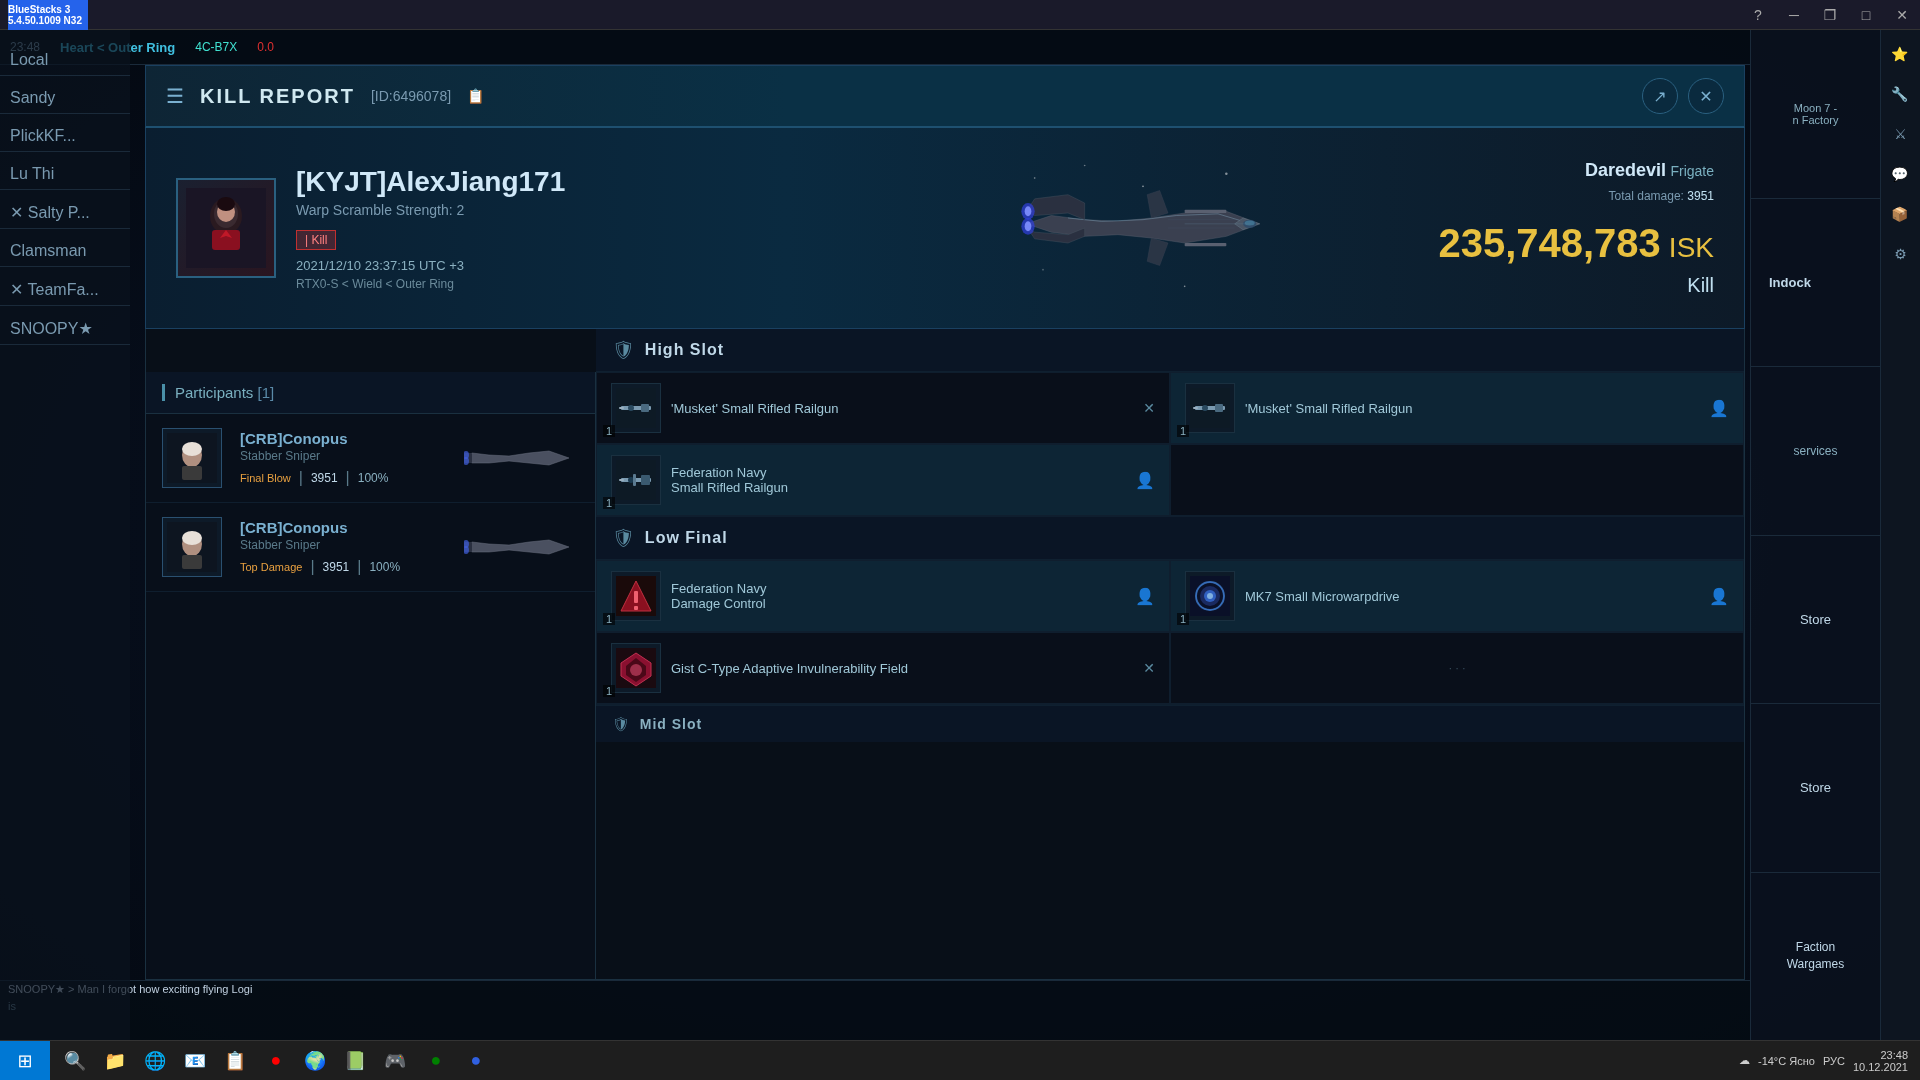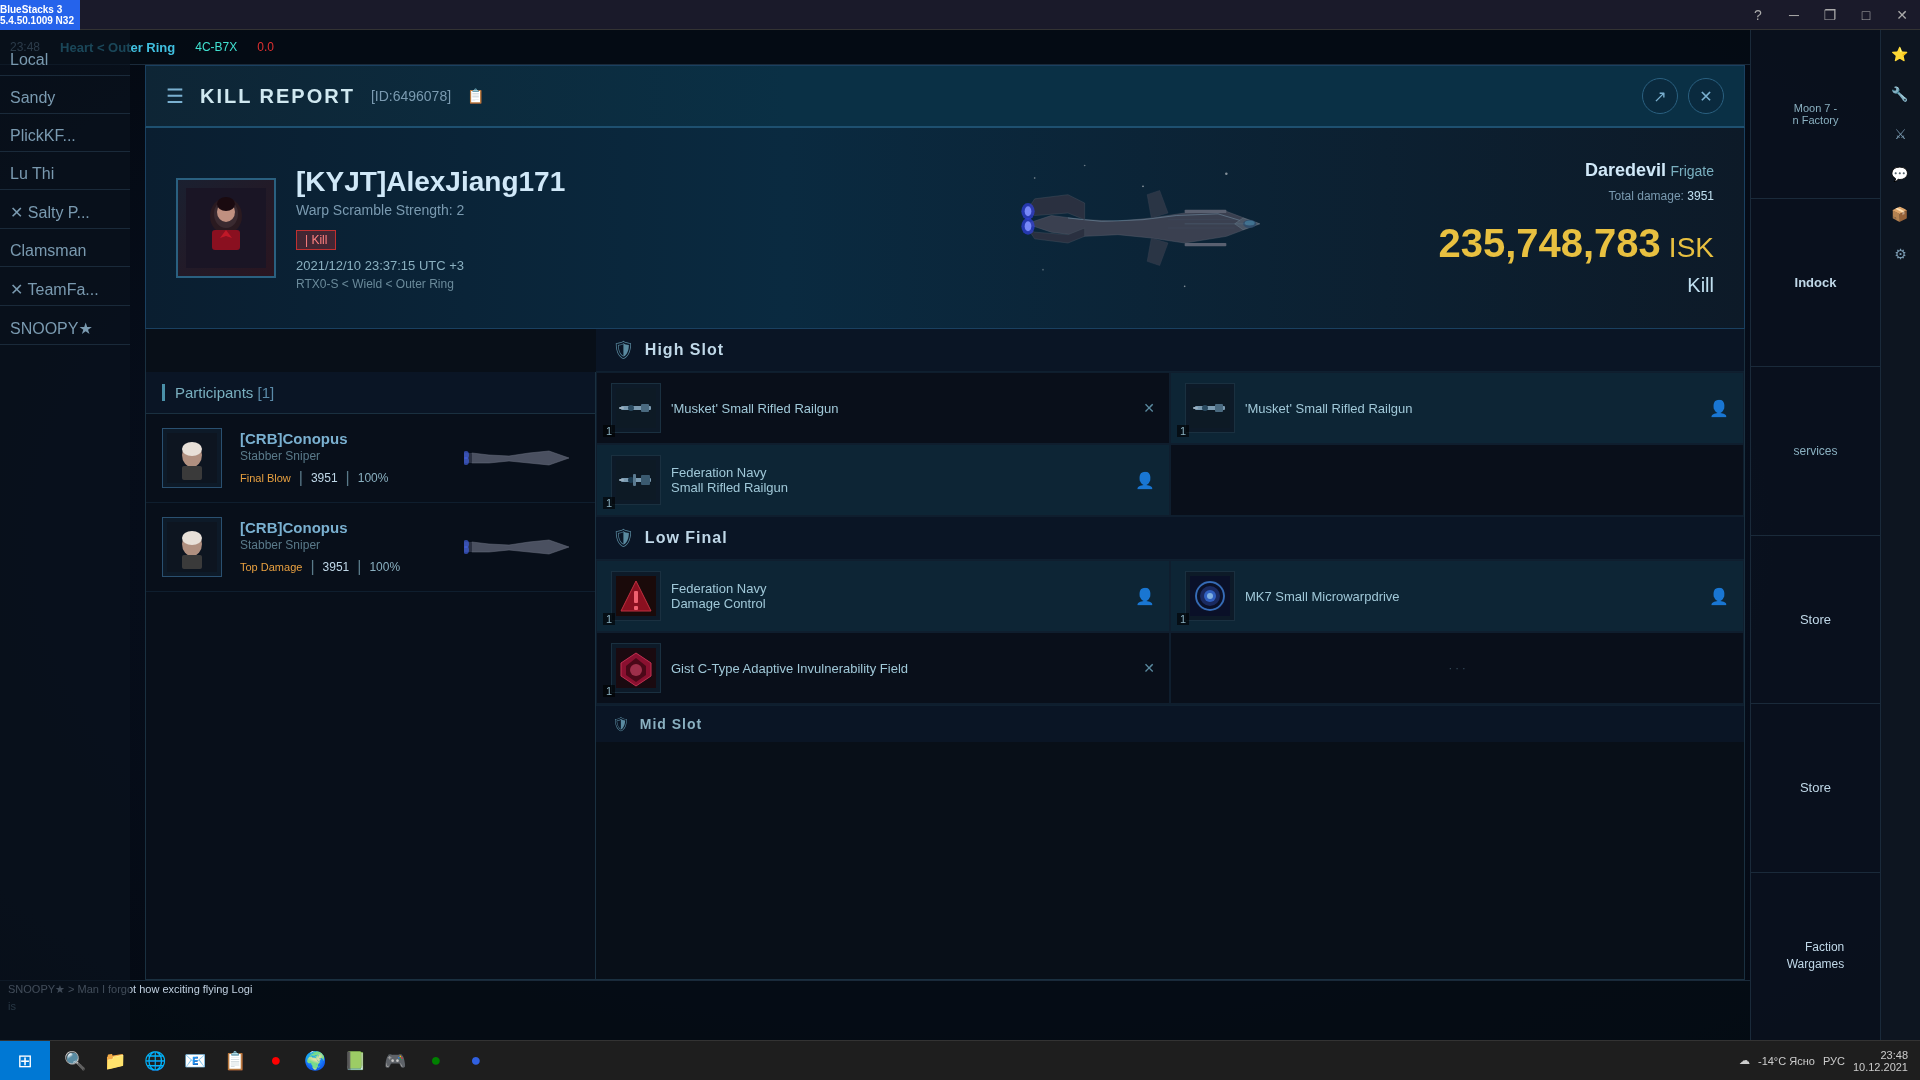--- a/index.html
+++ b/index.html
@@ -84,20 +84,21 @@
     .title-bar-logo {
       width: 80px;
       height: 30px;
       background: #2563eb;
       display: flex;
       align-items: center;
       justify-content: center;
       color: white;
       font-size: 10px;
       font-weight: bold;
+      margin-left: 8px;
     }
     .title-bar-text {
       flex: 1;
       color: #aaa;
       font-size: 11px;
       padding-left: 10px;
     }
     .title-ctrl {
       width: 36px;
       height: 30px;
@@ -605,34 +606,34 @@
   <div class="sidebar-icon">⚔</div>
   <div class="sidebar-icon">💬</div>
   <div class="sidebar-icon">📦</div>
   <div class="sidebar-icon">⚙</div>
 </div>
 
 <div class="right-panel">
   <div style="flex:1; border-bottom:1px solid #1a2a3a; display:flex; align-items:center; justify-content:center; padding:10px; text-align:center;">
     <span class="right-panel-item" style="font-size:11px; color:#8ab0c0; border:none;">Moon 7 -<br>n Factory</span>
   </div>
-  <div style="flex:1; border-bottom:1px solid #1a2a3a; display:flex; align-items:center; justify-content:center; padding:10px; text-align:center;">
+  <div style="flex:1; border-bottom:1px solid #1a2a3a; display:flex; align-items:center; justify-content:flex-start; padding:10px; text-align:center;">
     <span class="right-panel-item" style="font-size:13px; color:#c0d8e8; font-weight:bold; border:none;">Indock</span>
   </div>
   <div style="flex:1; border-bottom:1px solid #1a2a3a; display:flex; align-items:center; justify-content:center; padding:10px; text-align:left;">
     <span class="right-panel-item" style="font-size:12px; color:#8ab0c0; border:none;">services</span>
   </div>
   <div style="flex:1; border-bottom:1px solid #1a2a3a; display:flex; align-items:center; justify-content:center; padding:10px; text-align:center;">
     <span class="right-panel-item" style="font-size:13px; color:#c0d8e8; border:none;">Store</span>
   </div>
   <div style="flex:1; border-bottom:1px solid #1a2a3a; display:flex; align-items:center; justify-content:center; padding:10px; text-align:center;">
     <span style="font-size:13px; color:#c0d8e8; cursor:pointer;">Store</span>
   </div>
   <div style="flex:1; display:flex; align-items:center; justify-content:center; padding:10px; text-align:center;">
-    <span style="font-size:12px; color:#c0d8e8; cursor:pointer; text-align:right; line-height:1.4;">Faction<br>Wargames</span>
+    <span style="font-size:12px; color:#c0d8e8; cursor:pointer; text-align:center; line-height:1.4;">Faction<br>Wargames</span>
   </div>
 </div>
 
 <div class="left-panel">
   <div class="left-panel-item">Local</div>
   <div class="left-panel-item">Sandy</div>
   <div class="left-panel-item">PlickKF...</div>
   <div class="left-panel-item">Lu Thi</div>
   <div class="left-panel-item">✕ Salty P...</div>
   <div class="left-panel-item">Clamsman</div>

